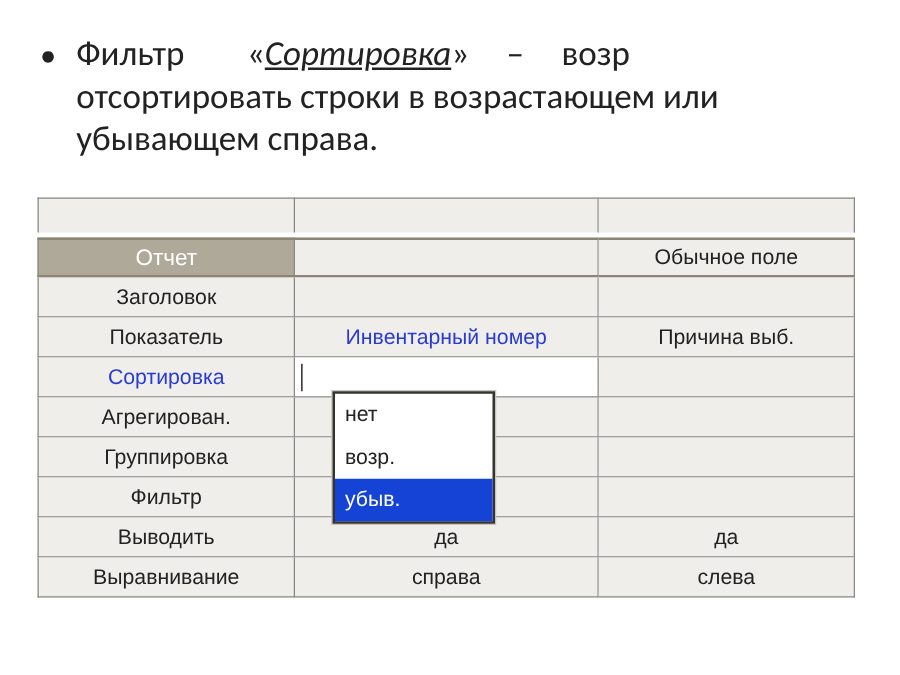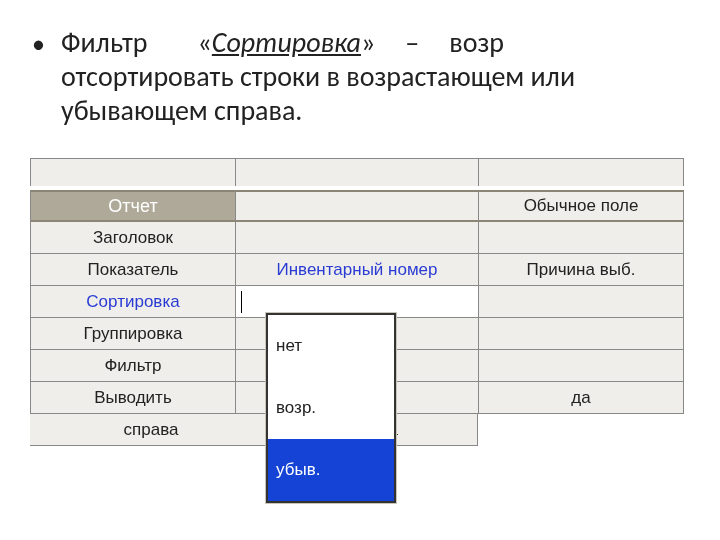--- a/index.html
+++ b/index.html
@@ -105,21 +105,21 @@
     width: 126px;
     background: #fff;
     border: 2px solid #333;
     z-index: 5;
     box-shadow: 0 0 0 1px #c9c5b8;
   }
   .dropdown .opt {
     height: 30px;
     display: flex;
     align-items: center;
-    padding: 16px 8px;
+    padding: 2px 8px;
     font-size: 17px;
     color: #222;
   }
   .dropdown .opt.sel {
     background: #1443d6;
     color: #fff;
   }
   .shot-inner { position: relative; }
 
   .toprow .cell { height:28px; }
@@ -168,40 +168,46 @@
     </div>
 
     <div class="gridrow">
       <div class="cell col-a b-left b-right b-bottom blue-text">Сортировка</div>
       <div class="cell col-b b-right b-bottom sort-input">
         <div class="caret"></div>
       </div>
       <div class="cell col-c b-right b-bottom"></div>
     </div>
 
+    <div class="gridrow">
+      <div class="cell col-a b-left b-right b-bottom">Агрегирован.</div>
+      <div class="cell col-b b-right b-bottom"></div>
+      <div class="cell col-c b-right b-bottom"></div>
+    </div>
 
     <div class="gridrow">
       <div class="cell col-a b-left b-right b-bottom">Группировка</div>
       <div class="cell col-b b-right b-bottom"></div>
       <div class="cell col-c b-right b-bottom"></div>
     </div>
 
     <div class="gridrow">
       <div class="cell col-a b-left b-right b-bottom">Фильтр</div>
       <div class="cell col-b b-right b-bottom"></div>
       <div class="cell col-c b-right b-bottom"></div>
     </div>
 
     <div class="gridrow">
       <div class="cell col-a b-left b-right b-bottom">Выводить</div>
       <div class="cell col-b b-right b-bottom">да</div>
       <div class="cell col-c b-right b-bottom">да</div>
     </div>
 
     <div class="gridrow">
+      <div class="cell col-a b-left b-right b-bottom">Выравнивание</div>
       <div class="cell col-b b-right b-bottom">справа</div>
       <div class="cell col-c b-right b-bottom">слева</div>
     </div>
 
     <div class="dropdown">
       <div class="opt">нет</div>
       <div class="opt">возр.</div>
       <div class="opt sel">убыв.</div>
     </div>
 

